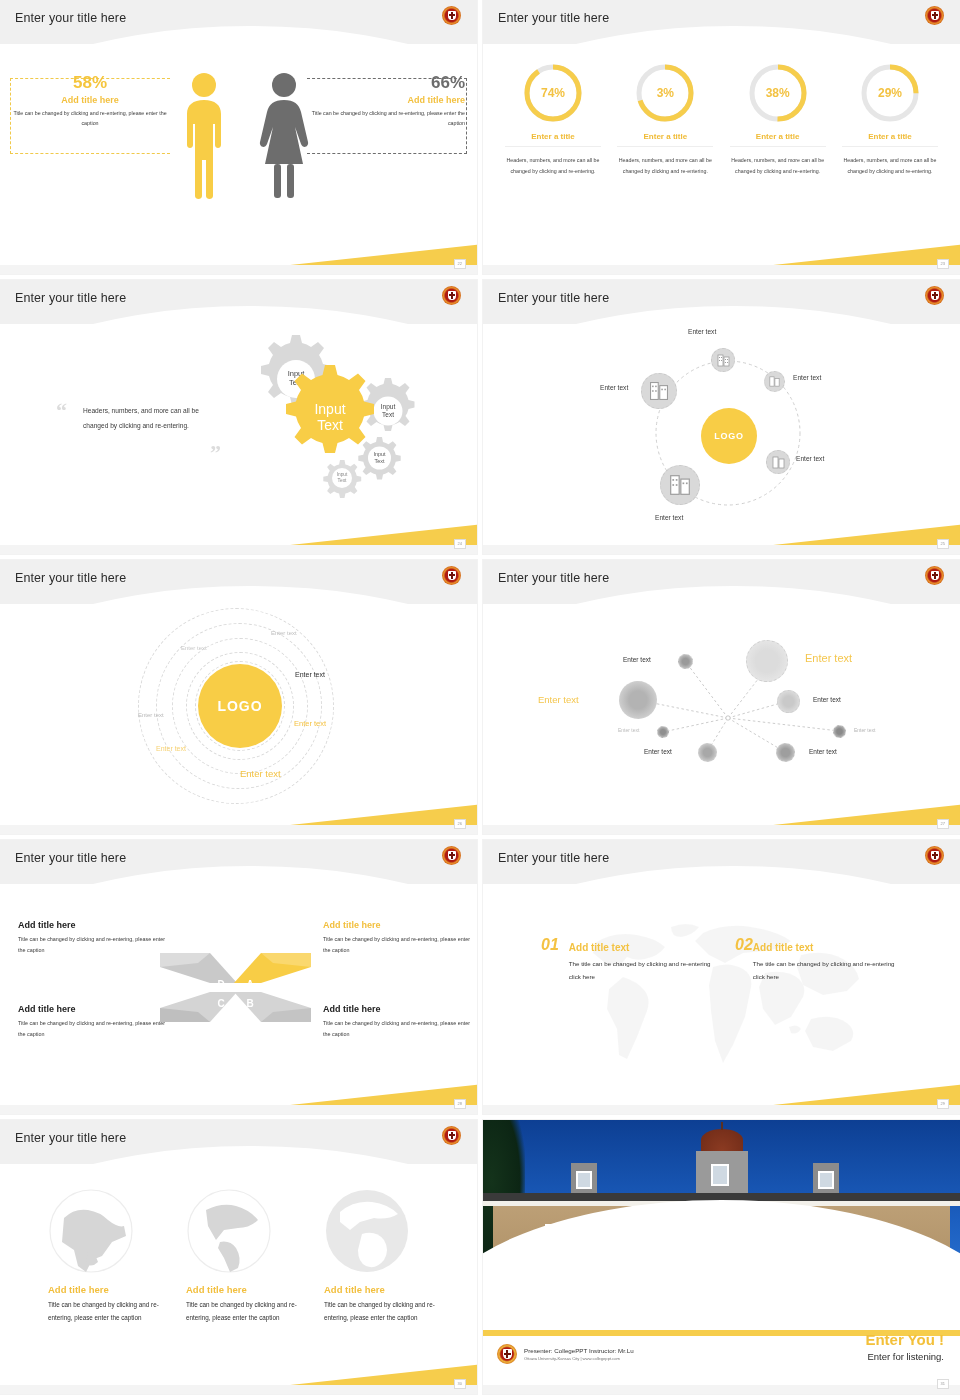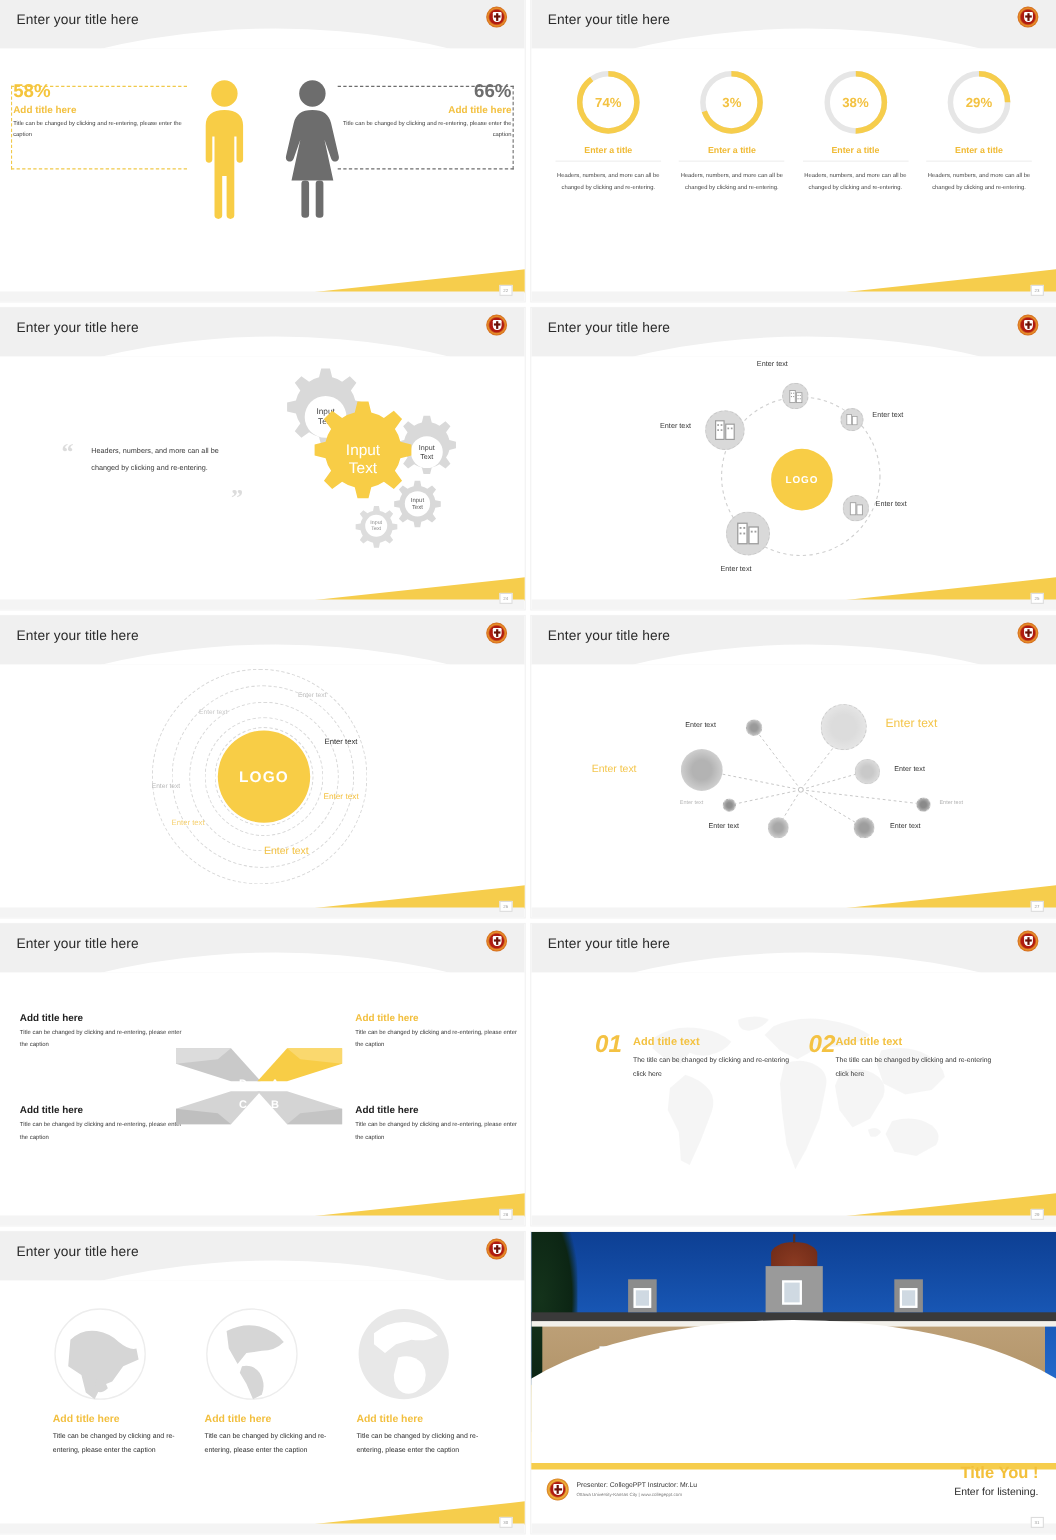--- a/index.html
+++ b/index.html
@@ -127,21 +127,21 @@
   .nnode{ position:absolute; border-radius:50%; border:1px dashed #cfcfcf; }
   .nlbl{ position:absolute; font-size:6.5px; color:#333; }
 
   
   .x-txt{ position:absolute; width:150px;}
   .x-h{ font-size:9px; font-weight:bold; color:#222; }
   .x-h.y{ color:#f2bf3d; }
   .x-b{ font-size:5.4px; color:#3a3a3a; line-height:2.0; margin-top:4px;}
 
   
-  .num{ font-size:22px; font-style:italic; font-weight:bold; color:#f4c243;}
+  .num{ font-size:16px; font-style:italic; font-weight:bold; color:#f4c243;}
   .bigt{ font-size:10px; font-weight:bold; color:#f3c242;}
   .bigb{ font-size:6.2px; color:#333; line-height:2.1; margin-top:4px;}
 
   
   .gcol{ position:absolute; top:68px; width:120px; text-align:left;}
   .gtitle{ font-size:9.5px; font-weight:bold; color:#f2bf3e; margin-top:6px;}
   .gbody{ font-size:6.3px; color:#2e2e2e; line-height:2.0; margin-top:4px;}
 
   
   .photo{ position:absolute; left:0; top:0; width:100%; height:182px; overflow:hidden; }
@@ -192,21 +192,21 @@
     <div class="hdr">
       <div class="hdr-accent"></div>
         <div class="hdr-curve"></div>
     </div>
     <div class="title">Enter your title here</div>
     <div class="badge">
         <div class="shield"></div>
       </div>
 
     <div class="s1-box left">
-      <div style="position:absolute;right:-4px;top:-6px;width:162px;text-align:left;padding-right:6px;">
+      <div style="position:absolute;right:-4px;top:-6px;width:162px;text-align:center;padding-right:6px;">
         <div class="pct y">58%</div>
         <div class="addt">Add title here</div>
         <div class="capt">Title can be changed by clicking and re-entering, please enter the caption</div>
       </div>
     </div>
     <div class="s1-box right">
       <div style="position:absolute;left:-4px;top:-6px;width:162px;text-align:right;padding-left:6px;">
         <div class="pct g">66%</div>
         <div class="addt">Add title here</div>
         <div class="capt">Title can be changed by clicking and re-entering, please enter the caption</div>
@@ -706,21 +706,21 @@
       <div class="win" style="left:390px;bottom:40px;"></div>
       <div class="win" style="left:62px;bottom:44px;background:#9bb0c4;"></div>
       <div class="lamp" style="left:305px;">
           <i></i>
         </div>
     </div>
     <div class="curve-yellow"></div>
     <div class="curve-white"></div>
 
     <div class="thanks">
-      <h2>Title You !</h2>
+      <h2>Enter You !</h2>
       <p>Enter for listening.</p>
     </div>
 
     <div class="presenter">
       <div class="pbadge">
           <div class="sh"></div>
         </div>
       <div>
         <div class="pl1">Presenter: CollegePPT   Instructor: Mr.Lu</div>
         <div class="pl2">Ottawa University-Kansas City  |  www.collegeppt.com</div>

